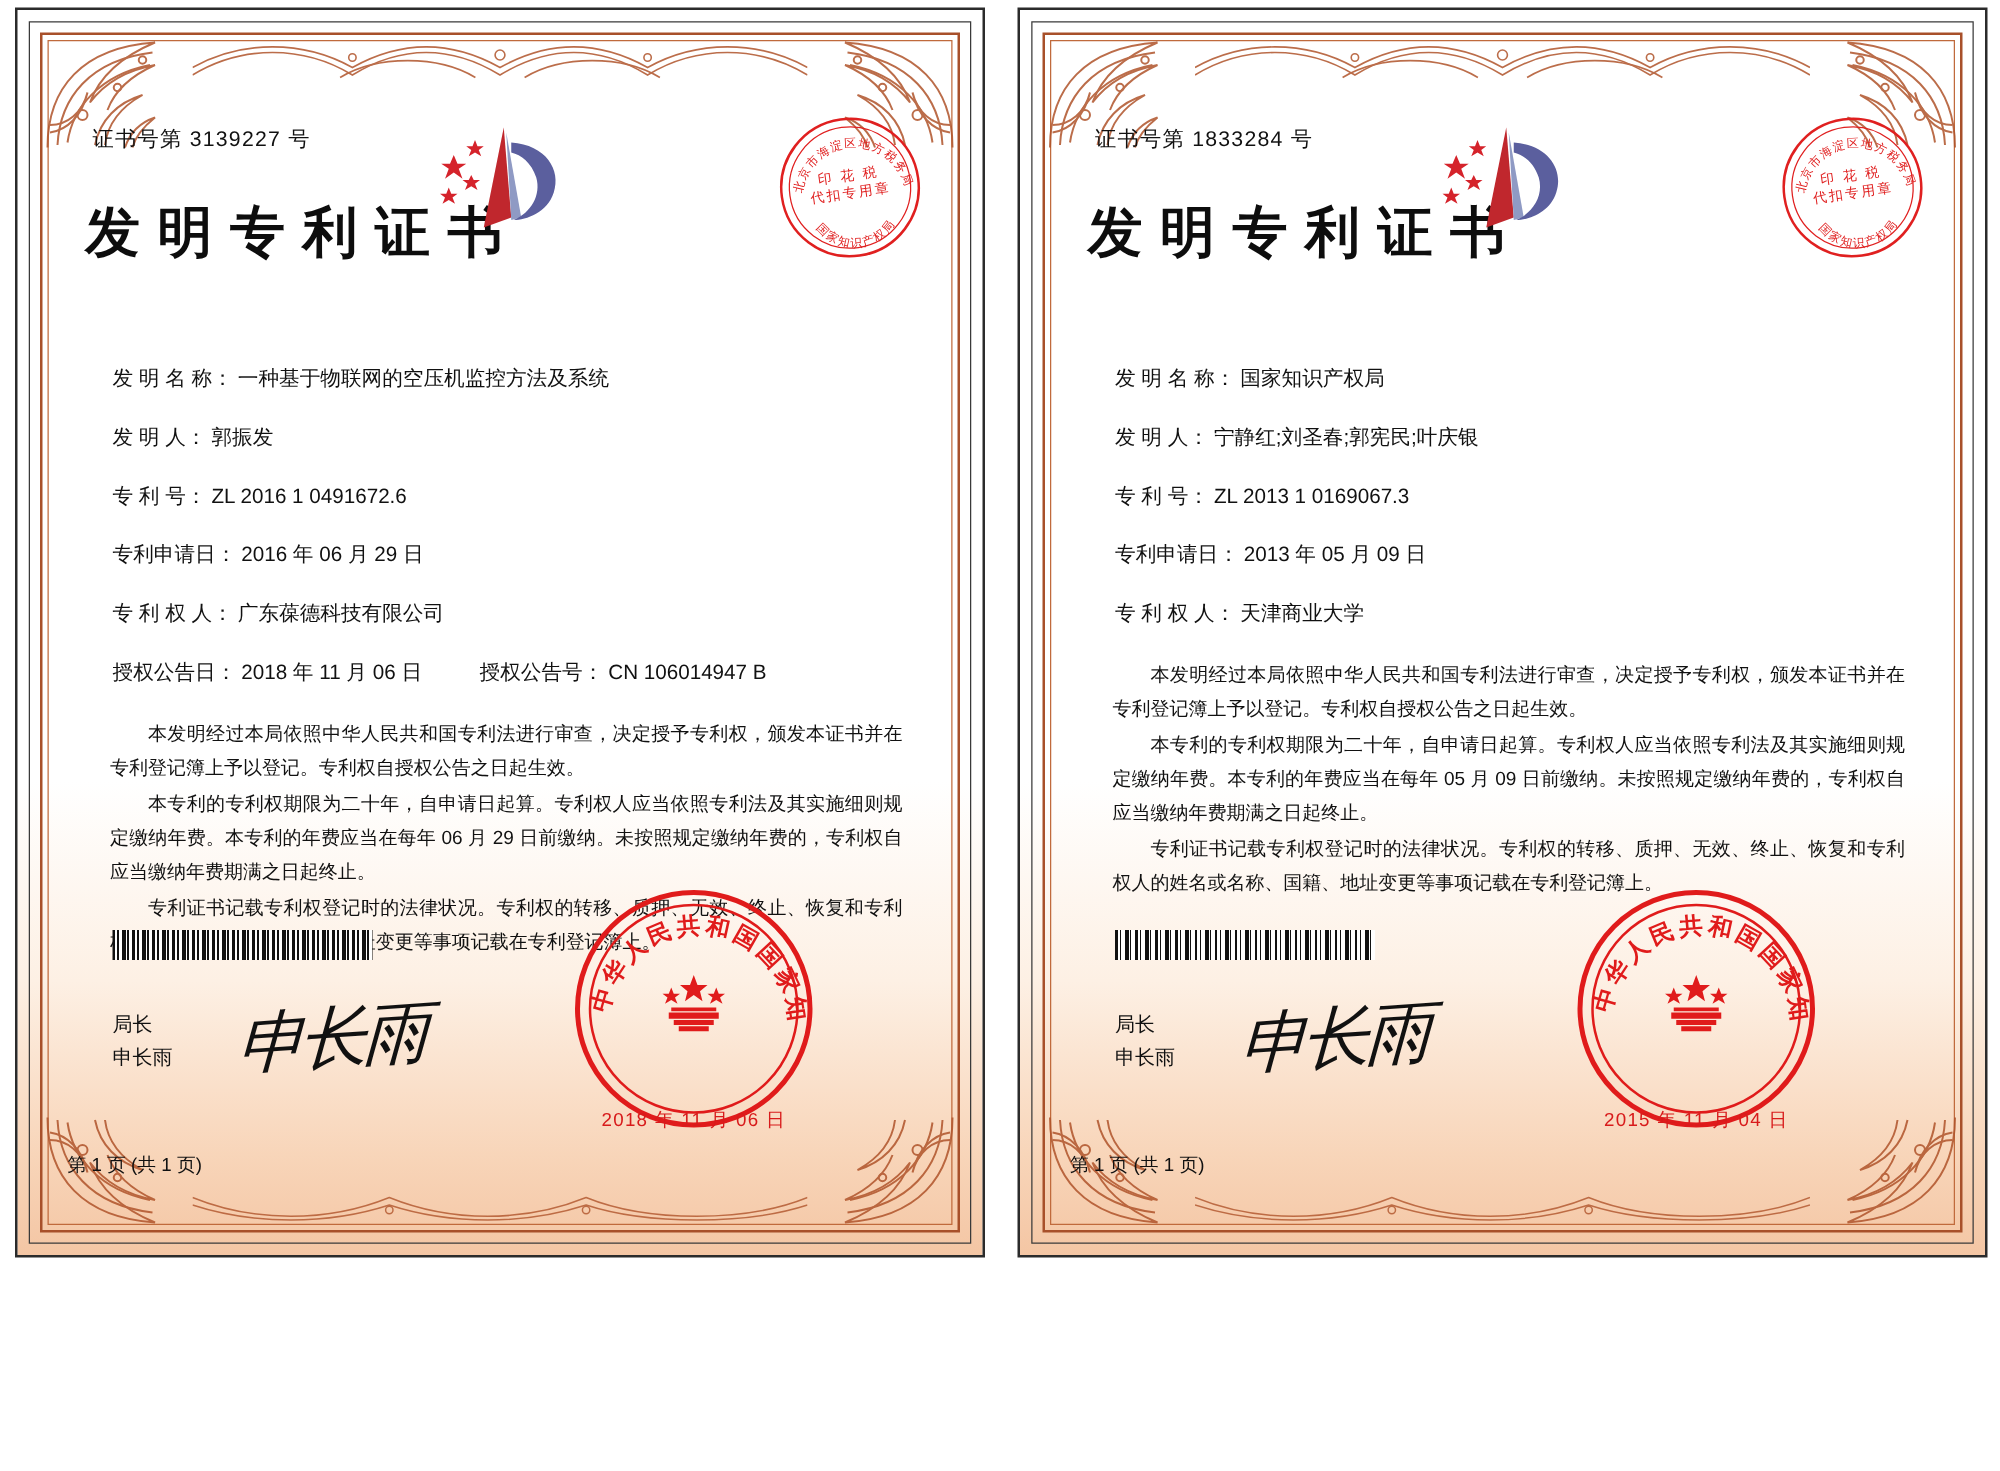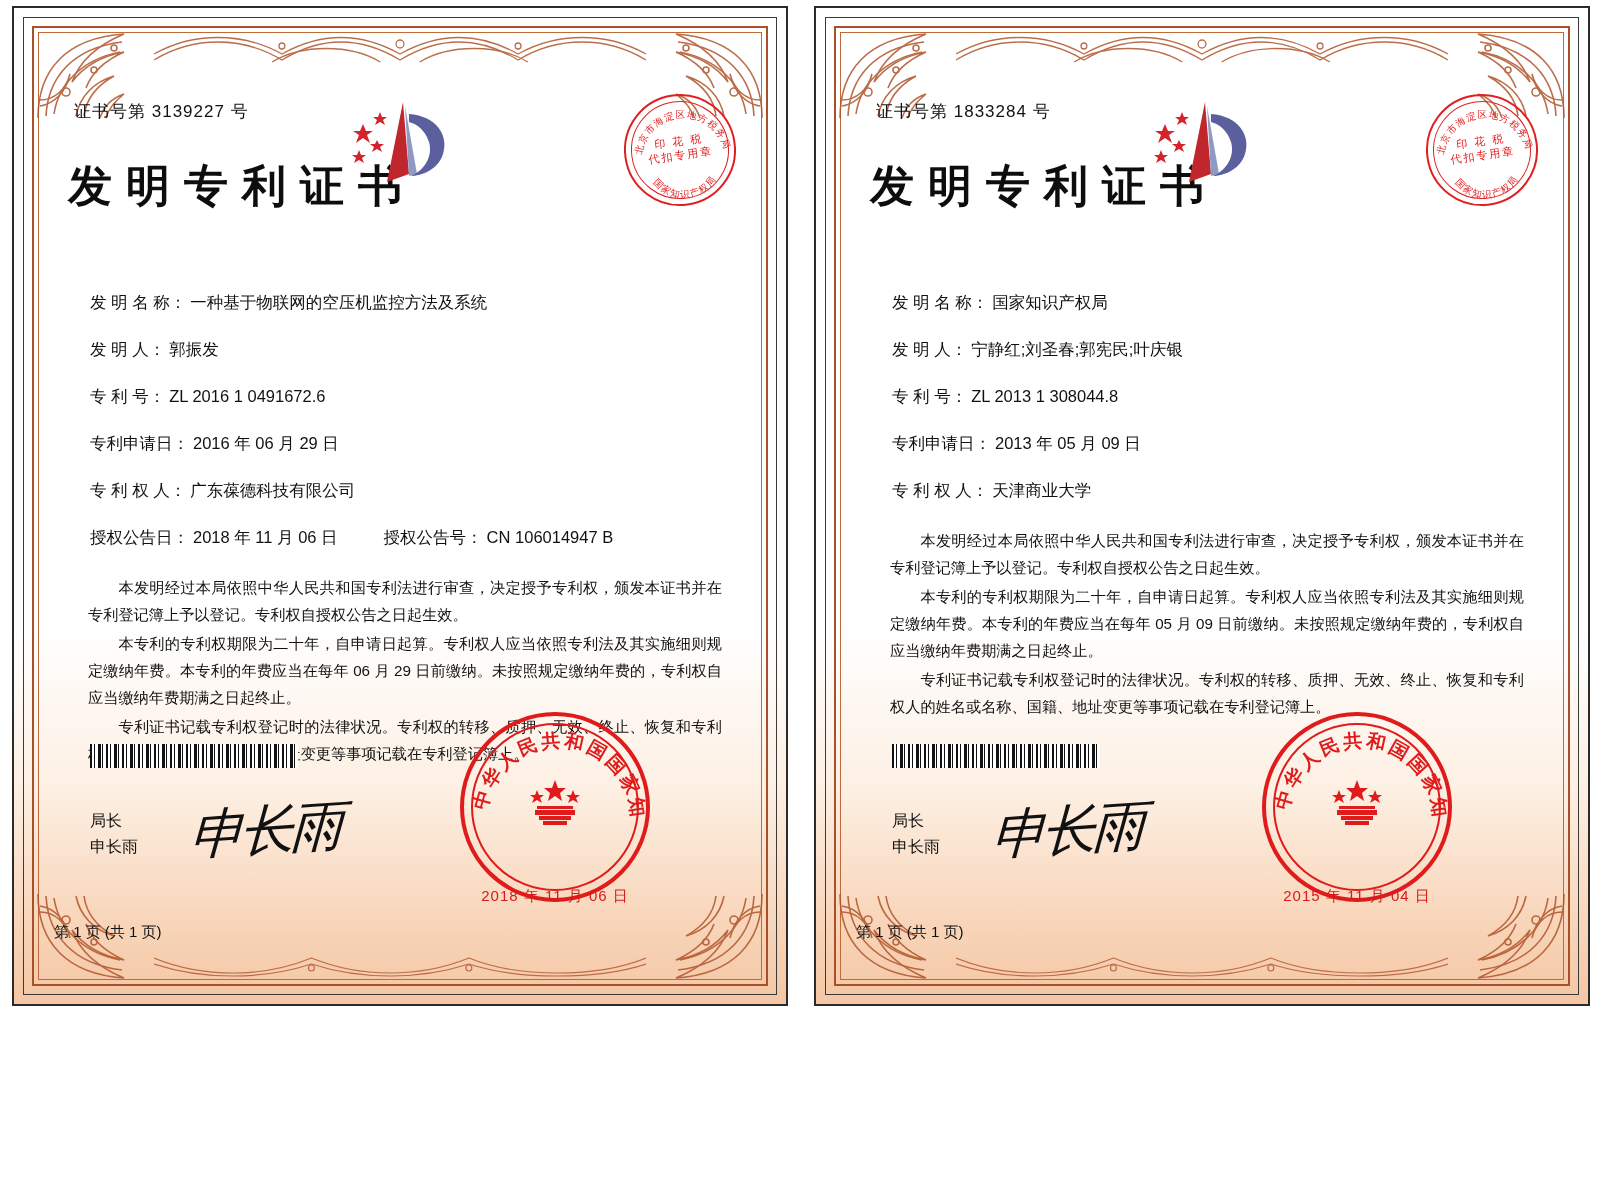--- a/index.html
+++ b/index.html
@@ -550,21 +550,21 @@
       <div class="title">发明专利证书</div>
 
       <div class="fields">
         <div class="field">
           <span class="lbl">发 明 名 称：</span><span class="val">国家知识产权局</span>
         </div>
         <div class="field">
           <span class="lbl">发  明  人：</span><span class="val">宁静红;刘圣春;郭宪民;叶庆银</span>
         </div>
         <div class="field">
-          <span class="lbl">专  利  号：</span><span class="val">ZL 2013 1 308044.8</span>
+          <span class="lbl">专  利  号：</span><span class="val">ZL 2013 1 0169067.3</span>
         </div>
         <div class="field">
           <span class="lbl">专利申请日：</span><span class="val">2013 年 05 月 09 日</span>
         </div>
         <div class="field">
           <span class="lbl">专 利 权 人：</span><span class="val">天津商业大学</span>
         </div>
       </div>
 
       <div class="body-text">

